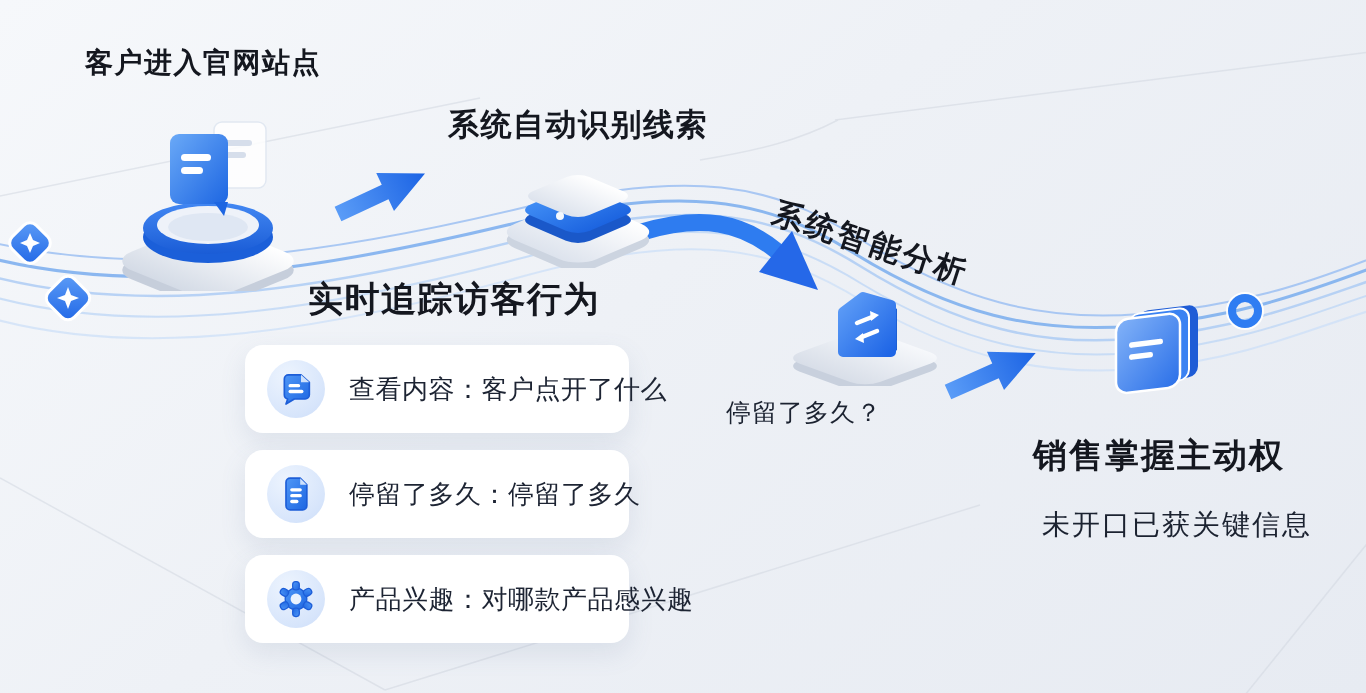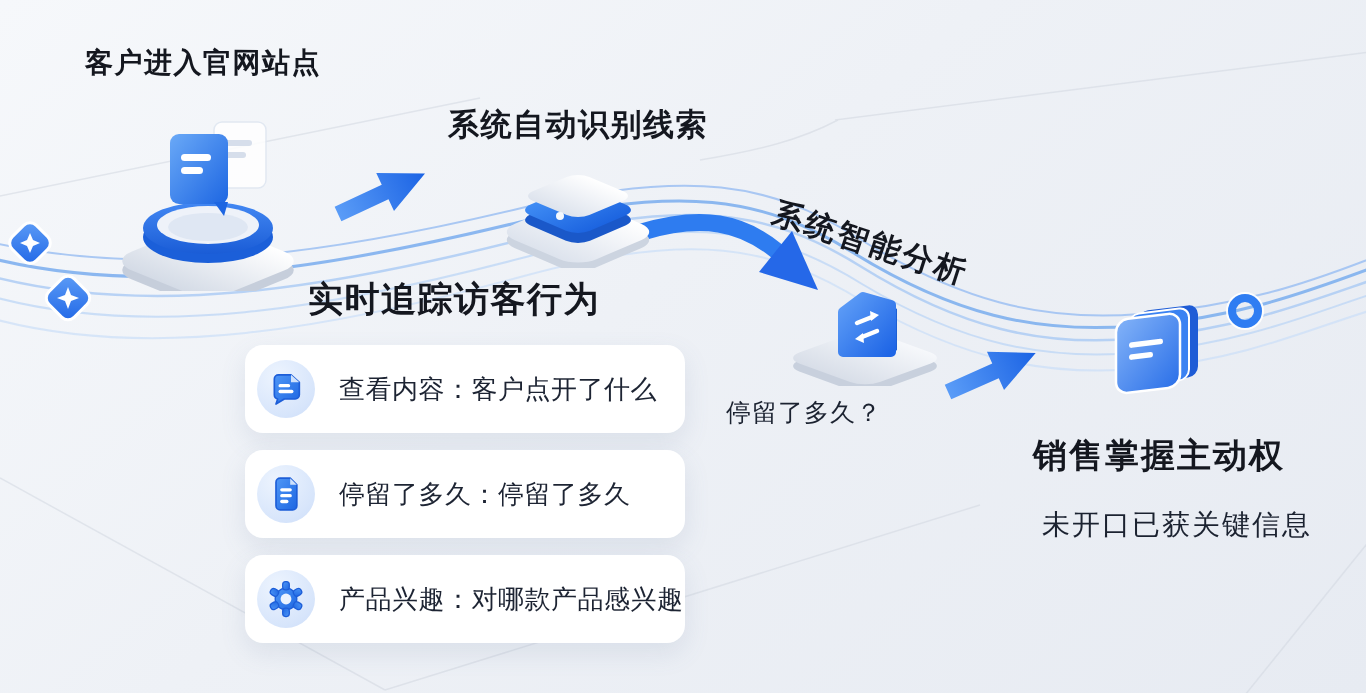--- a/index.html
+++ b/index.html
@@ -11,22 +11,22 @@
   .bg-svg{left:0;top:0;width:1366px;height:693px}
   .flow-title{font-weight:bold;color:#14171f;letter-spacing:1.5px;white-space:nowrap}
   .t1{left:85px;top:44px;font-size:28px}
   .t2{left:448px;top:104px;font-size:31px}
   .t3{left:780px;top:192px;font-size:31px;transform:rotate(18deg);transform-origin:left top;letter-spacing:3px}
   .t4{left:1033px;top:433px;font-size:34px;letter-spacing:2px}
   .t-track{left:308px;top:276px;font-size:35px}
   .note{left:726px;top:389px;font-size:25px;line-height:46px;color:#1b2230;font-weight:500;letter-spacing:1px;white-space:nowrap}
   .sub4{left:1042px;top:506px;font-size:28px;color:#1b2230;font-weight:500;letter-spacing:2px;white-space:nowrap}
   .cards{left:245px;top:345px;width:440px}
-  .card{display:flex;align-items:center;gap:24px;width:440px;height:88px;background:#ffffff;
-        border-radius:18px;box-shadow:0 10px 26px rgba(96,116,156,.13);padding:0 12px;margin-bottom:17px}
+  .card{display:flex;align-items:center;gap:24px;width:384px;height:88px;background:#ffffff;
+        border-radius:18px;box-shadow:0 10px 26px rgba(96,116,156,.13);padding:0 22px;margin-bottom:17px}
   .icon-circle{width:58px;height:58px;border-radius:50%;flex:0 0 58px;
         background:radial-gradient(circle at 35% 28%,#edf4fe 0%,#d7e5fb 70%,#cbdcf9 100%);
         display:flex;align-items:center;justify-content:center}
   .card-label{font-size:26px;color:#1d2433;font-weight:500;letter-spacing:.5px;white-space:nowrap}
   svg{display:block}
 </style>
 </head>
 <body>
 
 <div class="stage">

